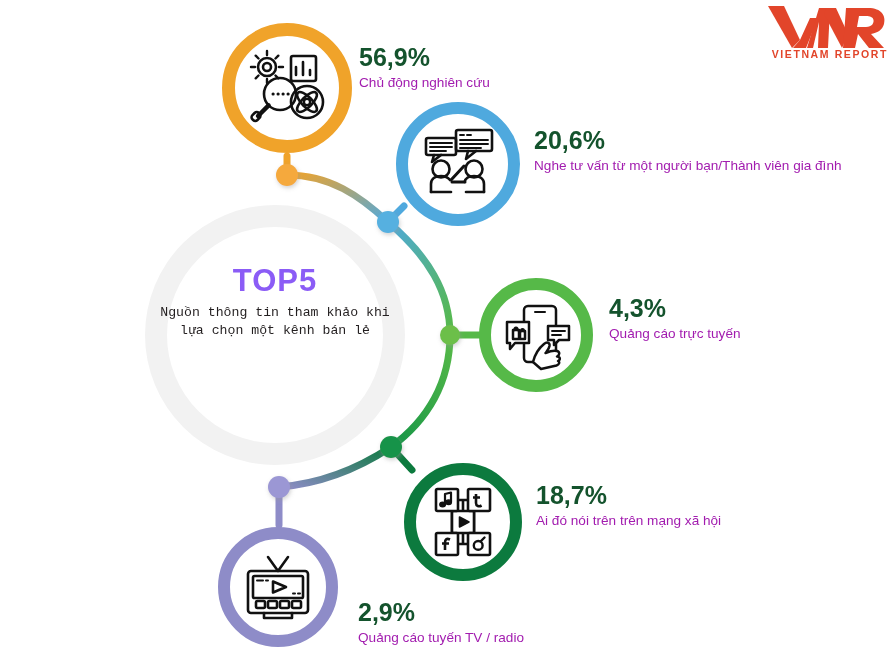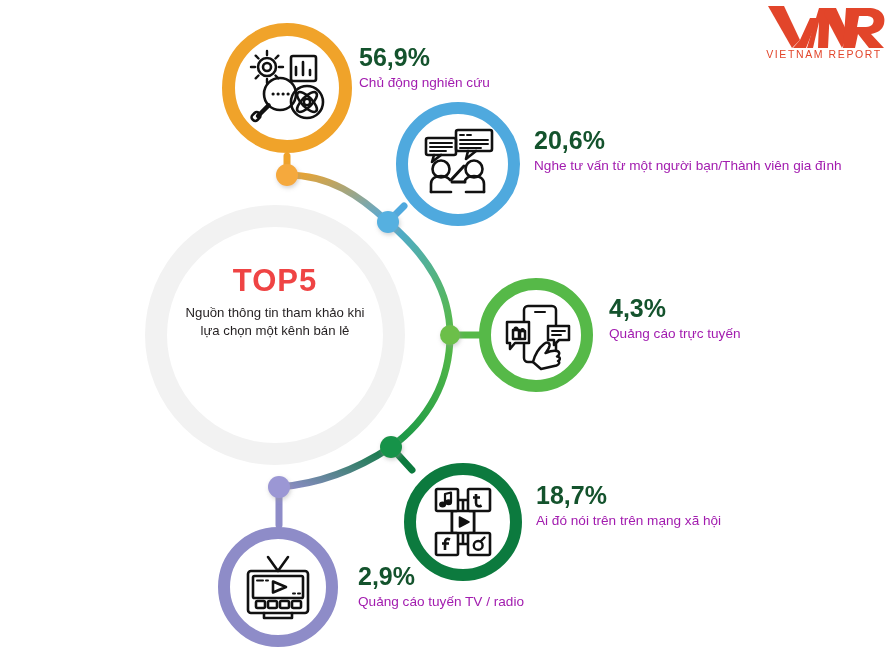--- a/index.html
+++ b/index.html
@@ -10,23 +10,23 @@
     overflow:hidden;
     position:relative;
   }
   #stage{position:absolute;left:0;top:0;width:890px;height:649px;}
 
   
   .logo{position:absolute;left:760px;top:4px;width:128px;height:60px;}
   .logo-mark{position:absolute;left:0;top:0;width:128px;height:44px;}
   .logo-sub{
     position:absolute;left:0;top:44px;width:128px;
-    text-align:center;
+    text-align:right;
     font-family:"Liberation Sans", sans-serif;
-    font-size:10.5px;font-weight:normal;letter-spacing:1.6px;
+    font-size:10.5px;font-weight:bold;letter-spacing:1.6px;
     color:#e2452a;
     white-space:nowrap;
   }
 
   
   .hub{
     position:absolute;left:145px;top:205px;width:260px;height:260px;
     border-radius:50%;
     background:#f2f2f2;
   }
@@ -34,27 +34,27 @@
     position:absolute;left:167px;top:227px;width:216px;height:216px;
     border-radius:50%;
     background:#ffffff;
   }
   .hub-text{
     position:absolute;left:150px;top:265px;width:250px;
     text-align:center;
   }
   .hub-title{
     font-size:31px;font-weight:bold;letter-spacing:1px;
-    color:#ef4444;
+    color:#8b5cf6;
     line-height:1.05;
     margin:0 0 6px 0;
   }
   .hub-sub{
     font-size:13.2px;color:#231f20;line-height:1.38;
-    font-family:Liberation Sans, sans-serif;
+    font-family:Liberation Mono, monospace;
   }
 
   
   .node{position:absolute;border-radius:50%;box-sizing:border-box;background:#ffffff;}
   .node .glyph{position:absolute;left:0;top:0;width:100%;height:100%;}
 
   .n-research{left:222px;top:23px;width:130px;height:130px;border:13px solid #f0a32a;}
   .n-friend  {left:396px;top:102px;width:124px;height:124px;border:12px solid #4fa9de;}
   .n-online  {left:479px;top:278px;width:114px;height:114px;border:12px solid #56b948;}
   .n-social  {left:404px;top:463px;width:118px;height:118px;border:12px solid #0c7a3e;}
@@ -68,21 +68,21 @@
     margin-bottom:5px;
   }
   .desc{
     font-size:13.6px;color:#a21caf;white-space:nowrap;line-height:1.2;
   }
 
   .l-research{left:359px;top:45px;}
   .l-friend  {left:534px;top:128px;}
   .l-online  {left:609px;top:296px;}
   .l-social  {left:536px;top:483px;}
-  .l-tv      {left:358px;top:564px;}
+  .l-tv      {left:358px;top:600px;}
 
   svg.wires{position:absolute;left:0;top:0;width:890px;height:649px;pointer-events:none;}
 </style>
 </head>
 <body>
 
 <div id="stage">
 
   <svg class="wires" viewBox="0 0 890 649">
     <defs>

